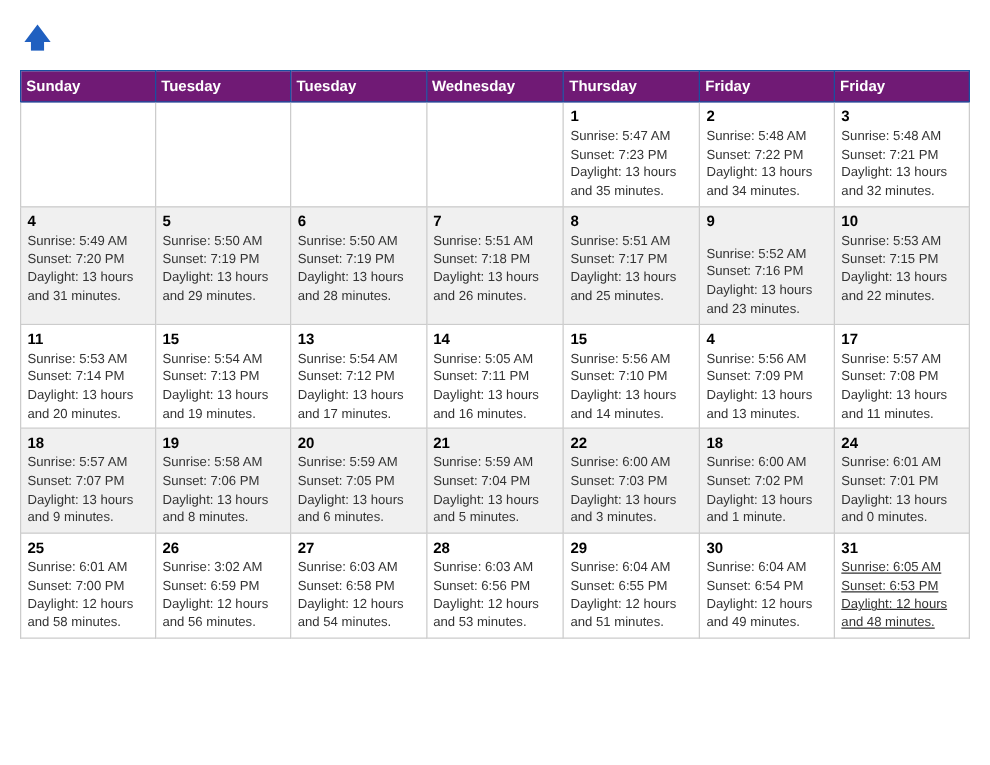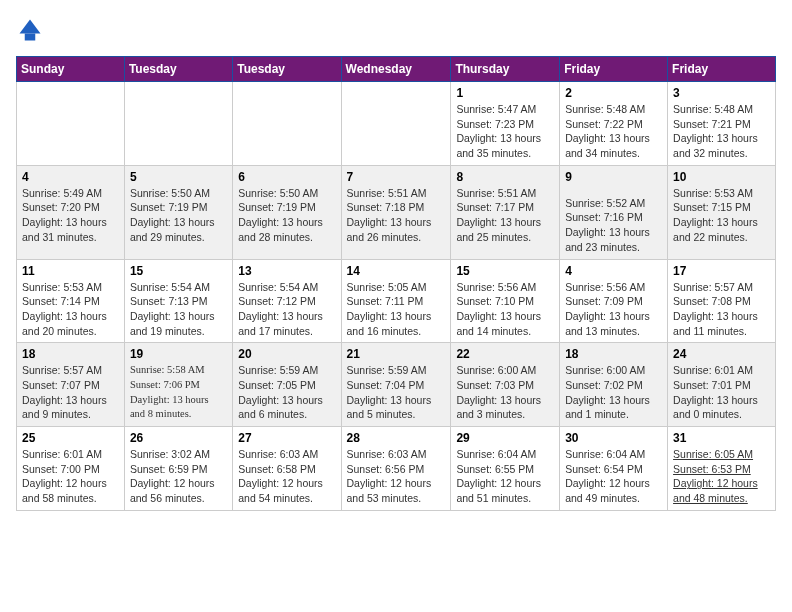--- a/index.html
+++ b/index.html
@@ -253,21 +253,21 @@
       <tr>
         <td>
           <span class="day-num">18</span>
           <div class="day-info" style="white-space: pre-line;">Sunrise: 5:57 AM
 Sunset: 7:07 PM
 Daylight: 13 hours
 and 9 minutes.</div>
         </td>
         <td>
           <span class="day-num">19</span>
-          <div class="day-info" style="white-space: pre-line; font-family: Liberation Serif, serif;">Sunrise: 5:58 AM
+          <div class="day-info" style="white-space: pre-line;">Sunrise: 5:58 AM
 Sunset: 7:06 PM
 Daylight: 13 hours
 and 8 minutes.</div>
         </td>
         <td>
           <span class="day-num">20</span>
           <div class="day-info" style="white-space: pre-line;">Sunrise: 5:59 AM
 Sunset: 7:05 PM
 Daylight: 13 hours
 and 6 minutes.</div>

